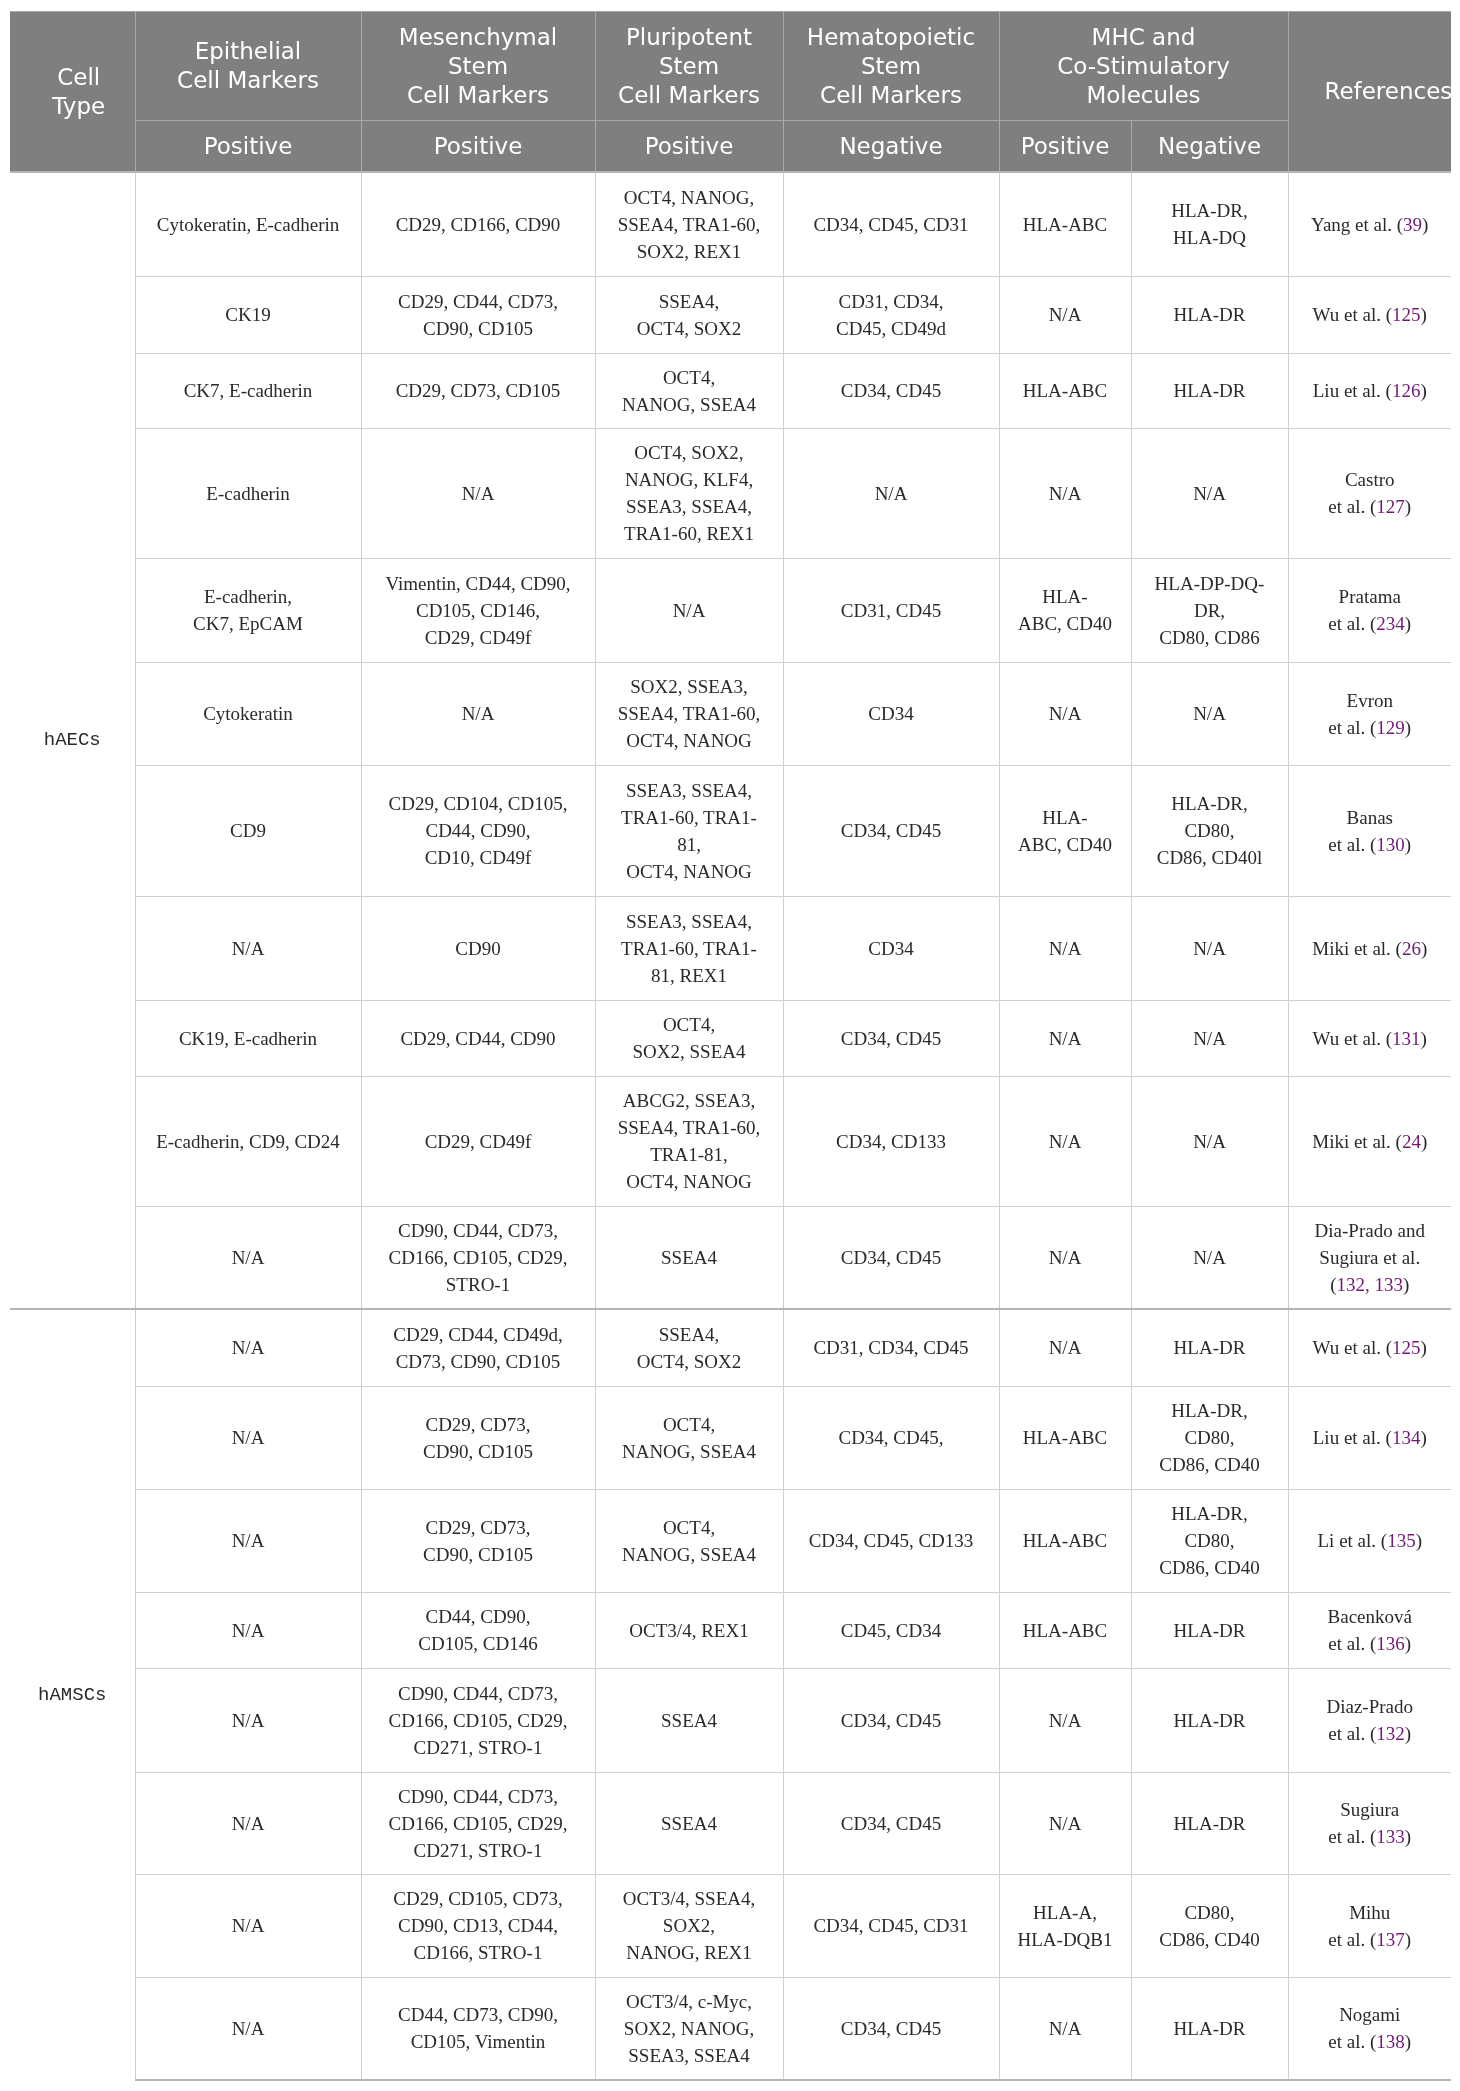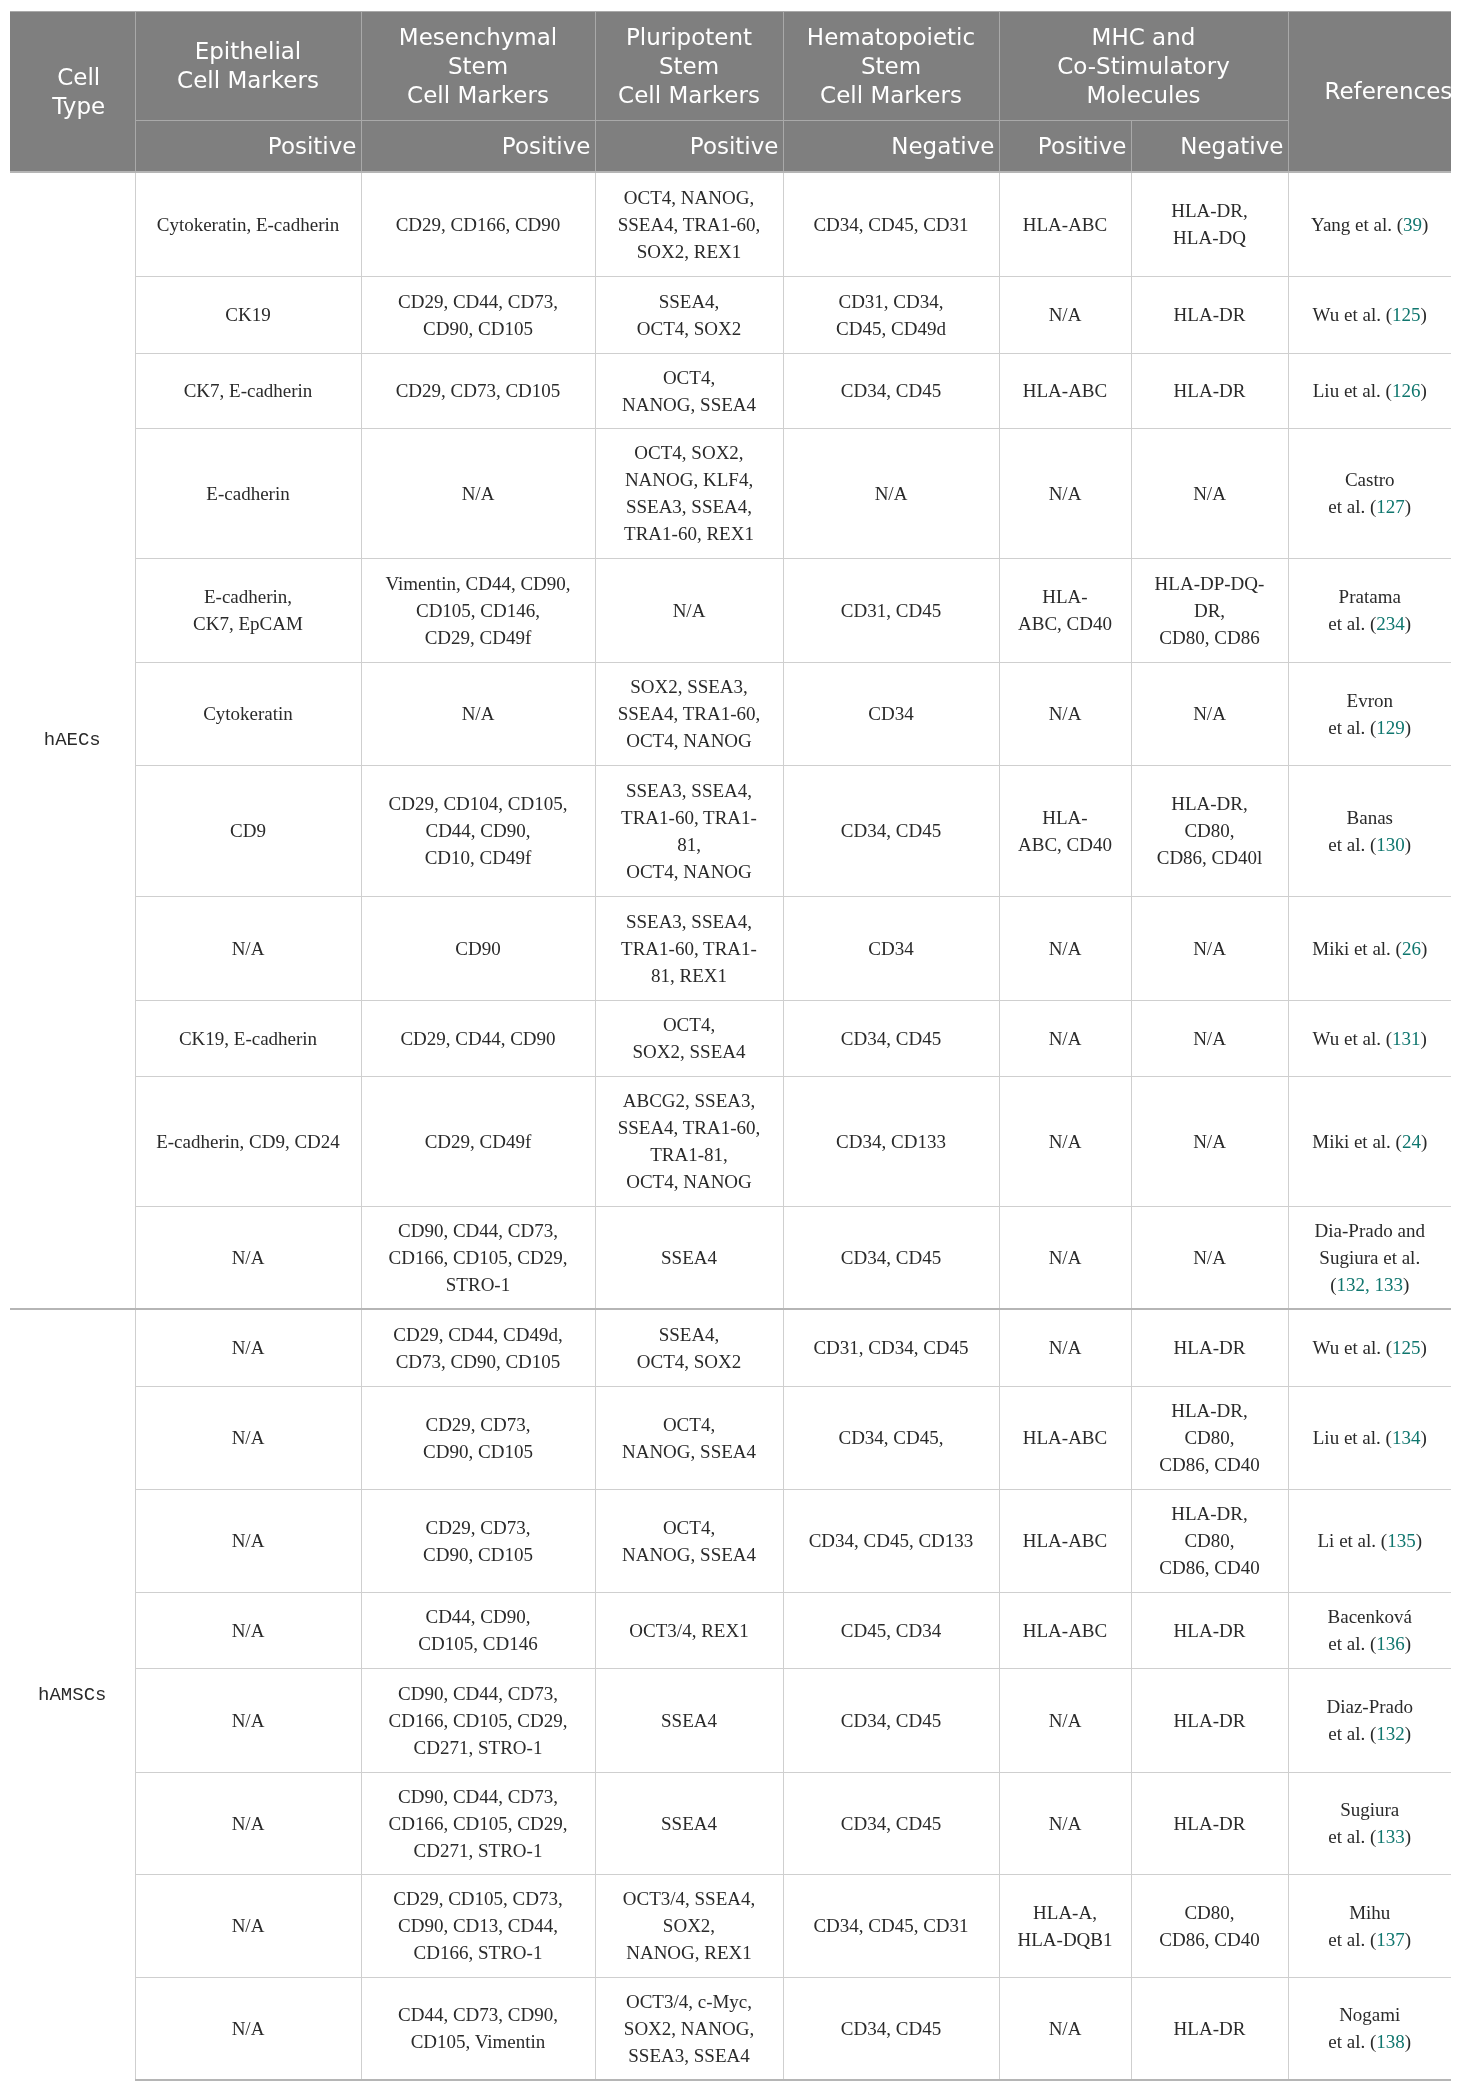--- a/index.html
+++ b/index.html
@@ -27,36 +27,36 @@
     font-family: "DejaVu Sans", "Liberation Sans", sans-serif;
     font-weight: normal;
     font-size: 23px;
     line-height: 29px;
     text-align: center;
     vertical-align: middle;
     border: 1px solid #a9a9a9;
     padding: 0 4px;
   }
   thead tr.h1 th { height: 108px; }
-  thead tr.h2 th { height: 50px; text-align: right; }
+  thead tr.h2 th { height: 50px; }
   thead th.celltype { border-left: none; padding-left: 17px; }
   thead th.refs { border-right: none; padding-left: 36px; }
   tbody td {
     text-align: center;
     vertical-align: middle;
     border: 1px solid #cfcfcf;
     line-height: 27px;
     padding: 0 6px;
     white-space: pre-line;
   }
   tbody td.celltype { border-left: none; border-top: none; border-bottom: none; font-family: Liberation Mono, monospace; }
   tbody td.ref { border-right: none; }
   tbody tr.group-start td { border-top: 2px solid #b5b5b5; }
   tbody tr.last td { border-bottom: 2px solid #b5b5b5; }
-  .refnum { color: #0f766e; }
+  .refnum { color: #701a75; }
 </style>
 </head>
 <body>
 
 <table class="markers">
   <colgroup>
     <col class="c0">
       <col class="c1">
       <col class="c2">
       <col class="c3">

